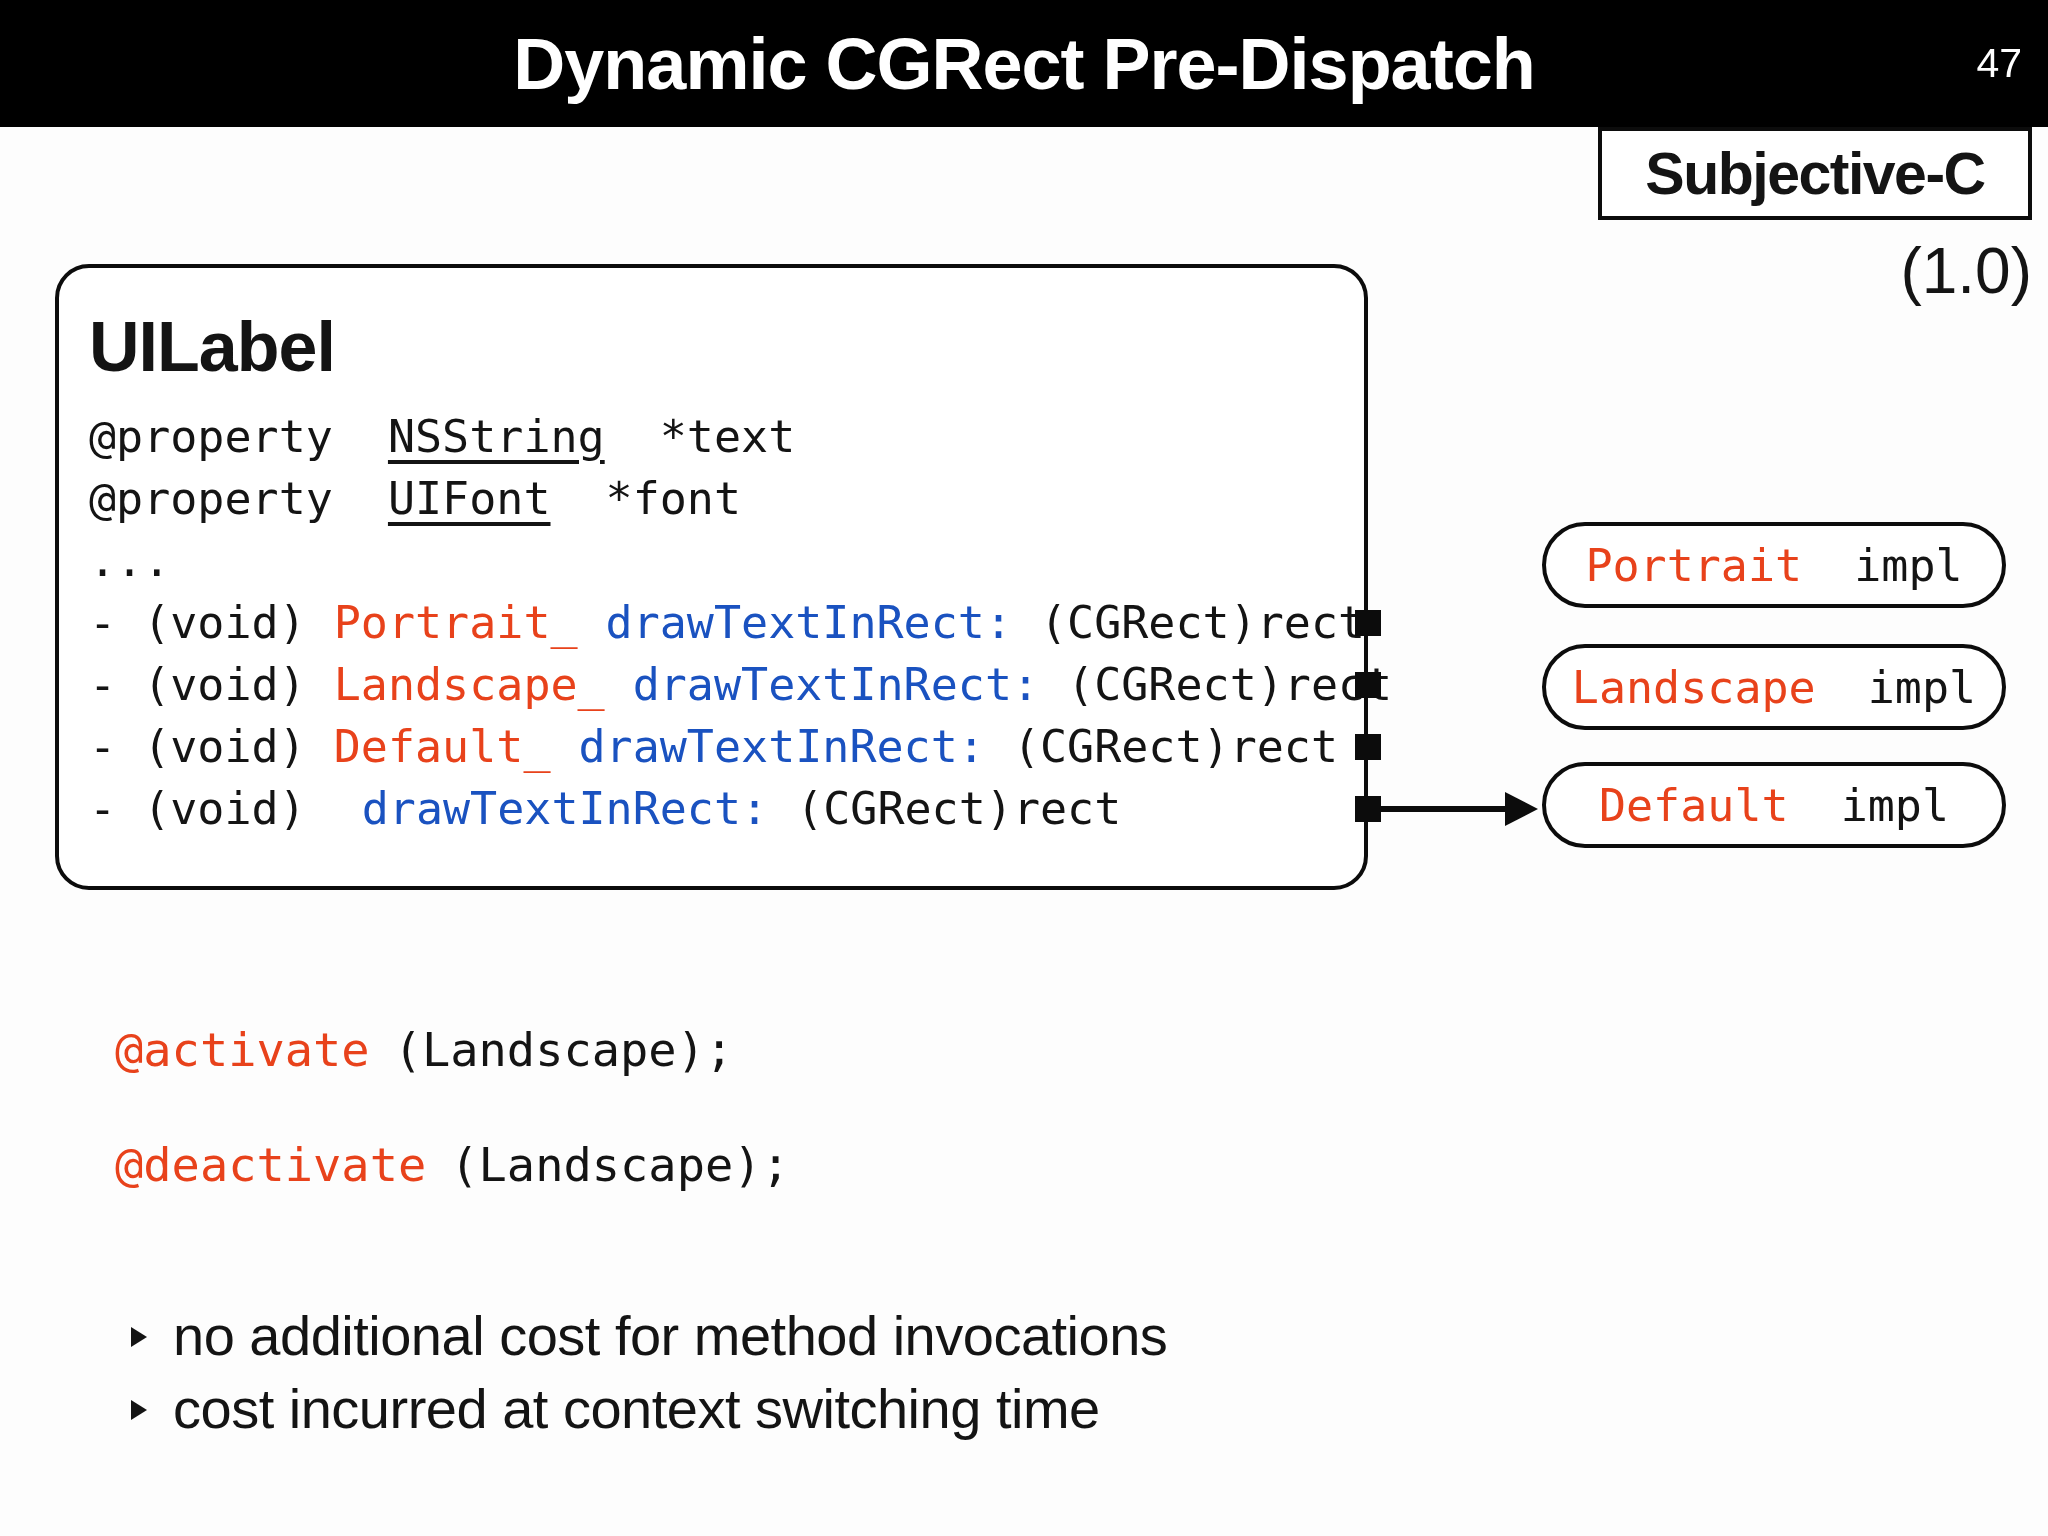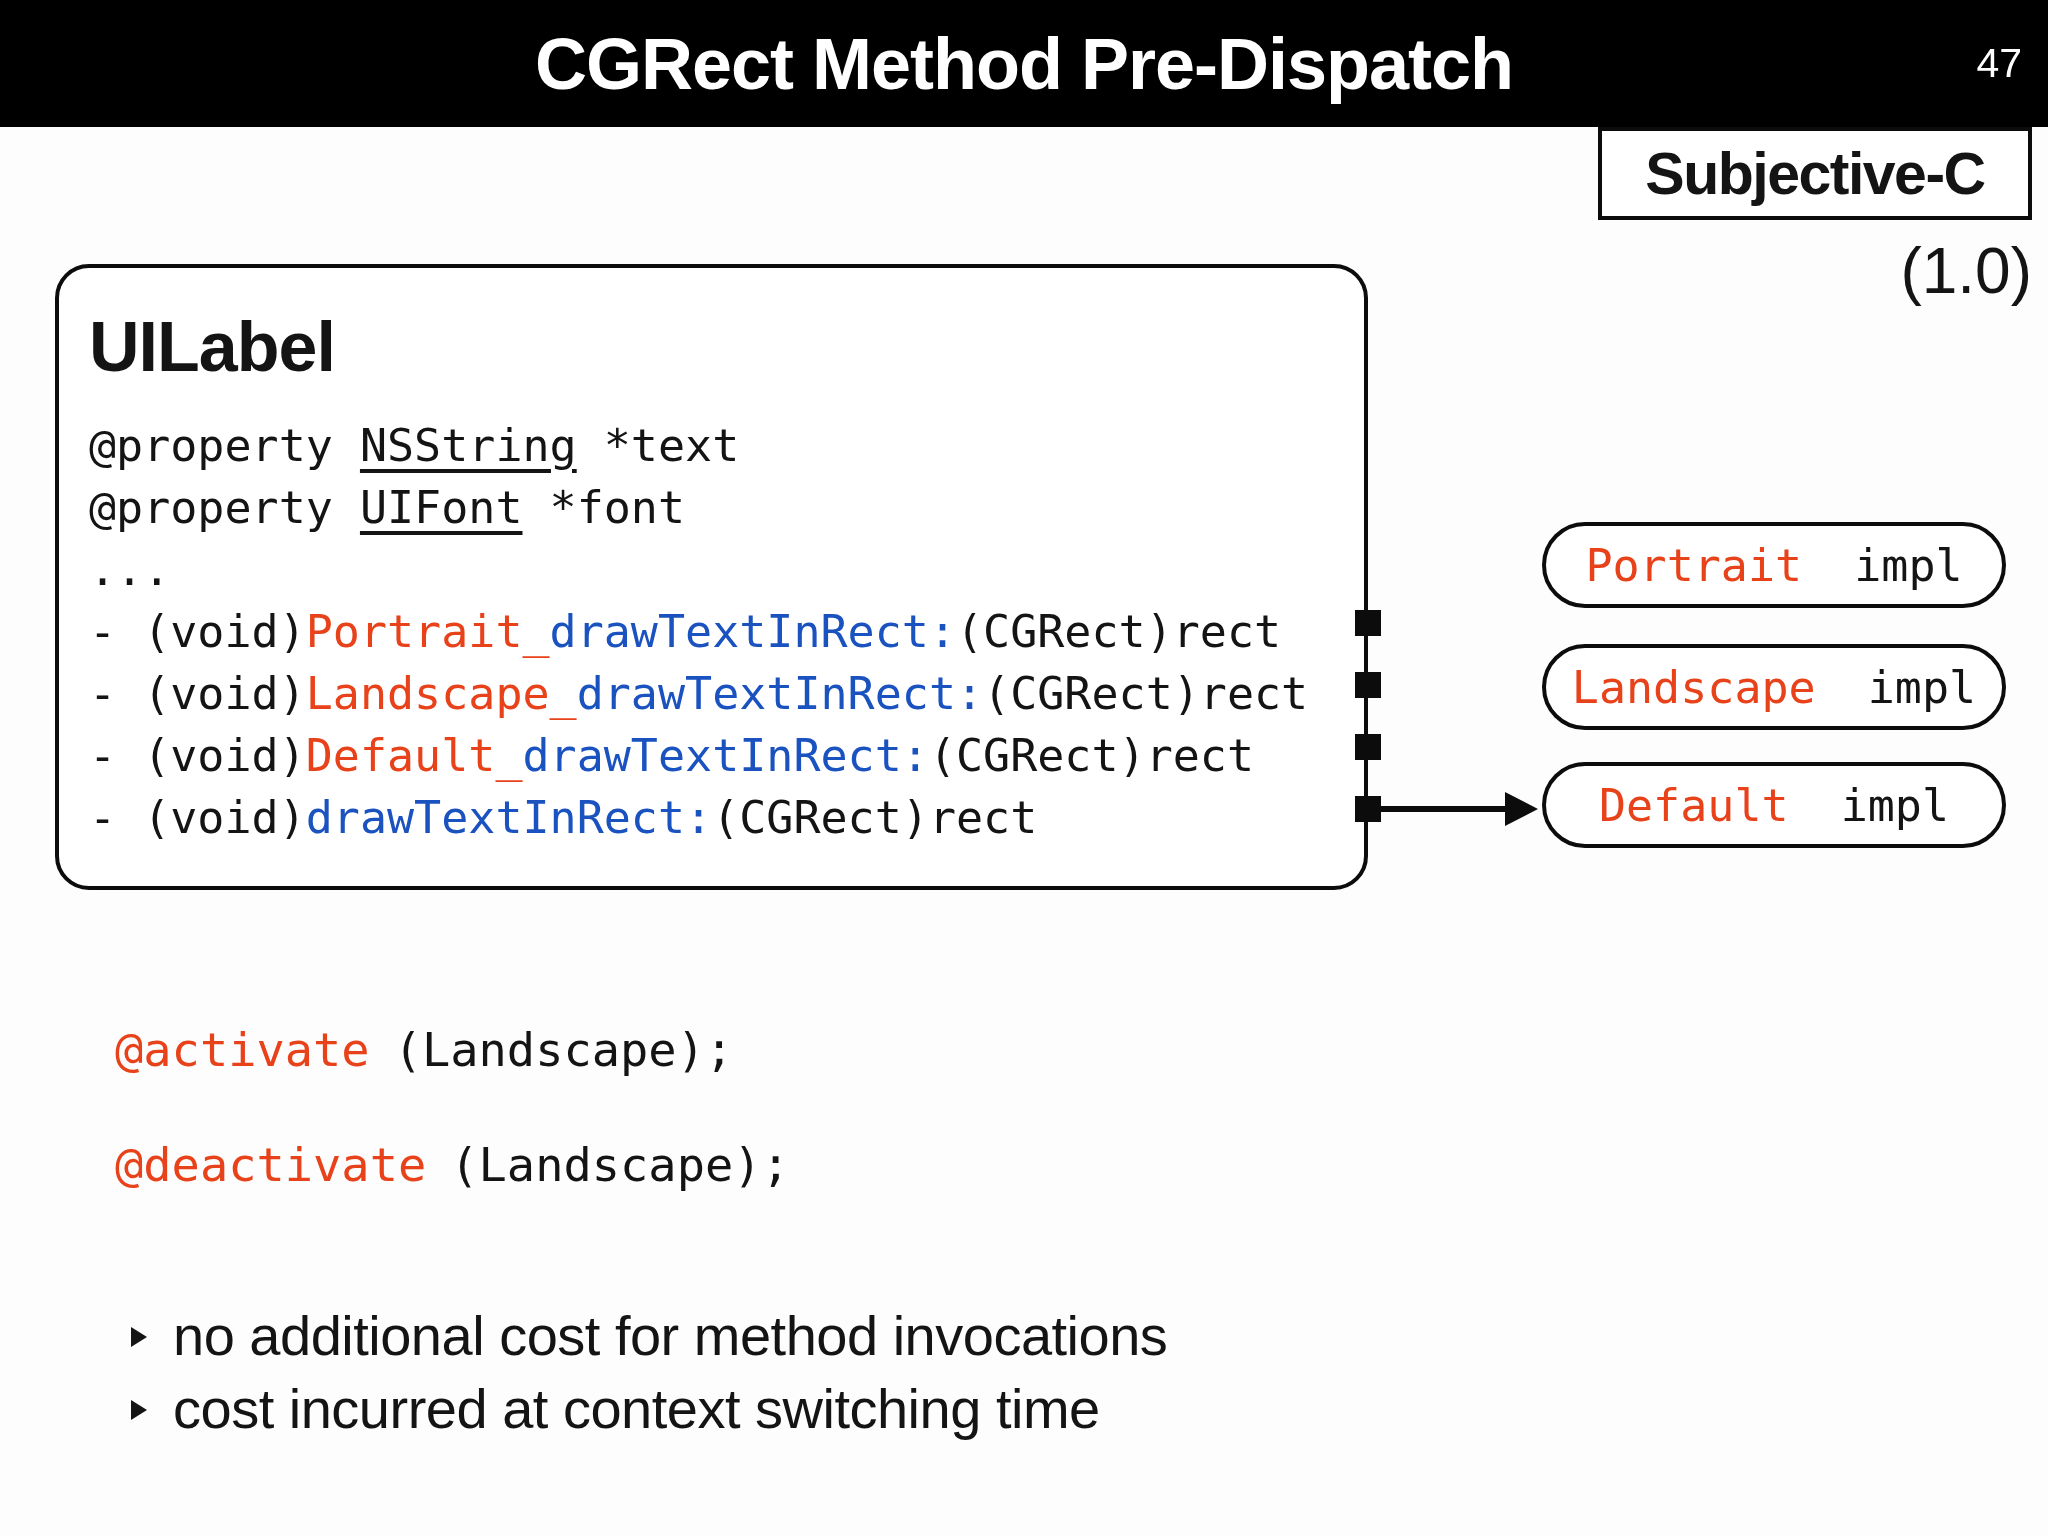--- a/index.html
+++ b/index.html
@@ -46,21 +46,21 @@
   }
   .class-title {
     position:absolute; left:30px; top:44px;
     font-size:70px; font-weight:bold; letter-spacing:-1px; line-height:1;text-align:right;
   }
   .code-block {
     position:absolute; left:30px; top:142px;
     font-family:"DejaVu Sans Mono","Liberation Mono",monospace;
     font-size:45px;
   }
-  .code-line { height:62px; display:flex; align-items:flex-end; white-space:pre; }
+  .code-line { height:62px; display:flex; align-items:flex-start; white-space:pre;gap:28px; }
   .tok-red  { color:#e8421b; }
   .tok-blue { color:#1a52c0; }
   .tok-underline {
     text-decoration:underline;
     text-decoration-thickness:4px;
     text-underline-offset:8px;
   }
 
   
   .connector-square {
@@ -111,21 +111,21 @@
     margin-right:26px; margin-top:4px;
   }
   .bullet-text { font-size:56px; letter-spacing:-0.5px; }
 </style>
 </head>
 <body>
 
 <div class="slide">
 
   <div class="header-bar"></div>
-  <div class="slide-title">CGRect Method Pre-Dispatch</div>
+  <div class="slide-title">Dynamic CGRect Pre-Dispatch</div>
   <div class="slide-number">47</div>
 
   <div class="badge">
     <span>Subjective-C</span>
   </div>
   <div class="version-label">(1.0)</div>
 
   <div class="class-box">
     <div class="class-title">UILabel</div>
     <div class="code-block">

